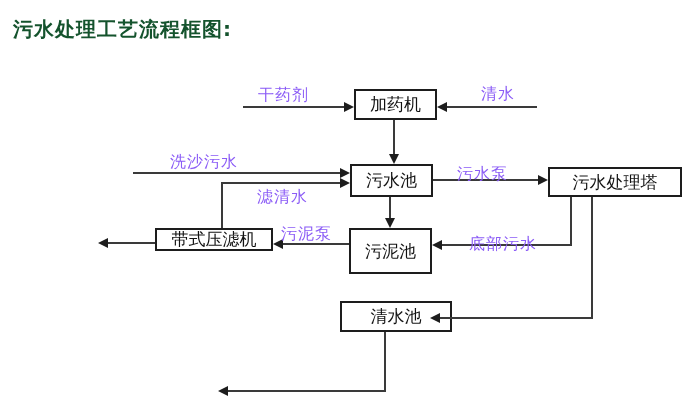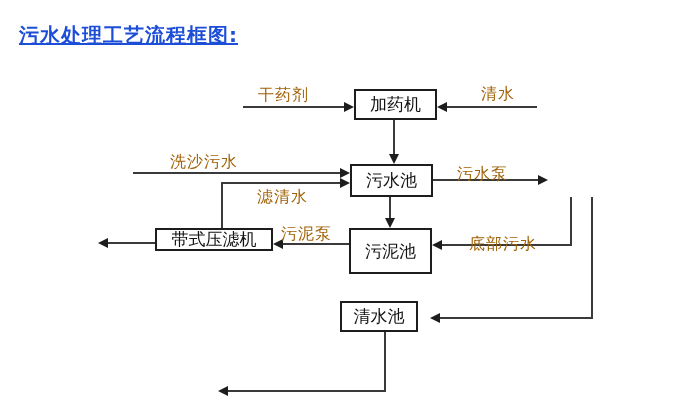--- a/index.html
+++ b/index.html
@@ -6,59 +6,59 @@
   .canvas{
     position:relative;
     width:700px;height:420px;
     background:#ffffff;
     font-family:"DejaVu Sans","Liberation Sans",sans-serif;
     color:#000;
     overflow:hidden;
   }
   .title{
     position:absolute;left:13px;top:16px;
-    margin:6px;
-    font-size:20px;font-weight:bold;color:#1d4ed8;
+    margin:0;
+    font-size:20px;font-weight:bold;color:#14532d;
     letter-spacing:1px;
-    text-decoration:underline;
   }
   .node{
     position:absolute;
     border:2px solid #1d1d1d;
     background:#ffffff;
     display:flex;align-items:center;justify-content:center;
     font-size:17px;color:#111;
     box-sizing:border-box;
     white-space:nowrap;
   }
   .hline{position:absolute;height:2px;background:#3a3a3a;}
   .vline{position:absolute;width:2px;background:#3a3a3a;}
   .arr{position:absolute;width:0;height:0;}
   .arr-r{border-top:5px solid transparent;border-bottom:5px solid transparent;border-left:10px solid #1d1d1d;}
   .arr-l{border-top:5px solid transparent;border-bottom:5px solid transparent;border-right:10px solid #1d1d1d;}
   .arr-d{border-left:5px solid transparent;border-right:5px solid transparent;border-top:10px solid #1d1d1d;}
   .elabel{
     position:absolute;
-    font-size:16px;color:#a16207;
+    font-size:16px;color:#8b5cf6;
     white-space:nowrap;
     letter-spacing:1px;
   }
 </style>
 </head>
 <body>
 
 <div class="canvas">
 
   <h1 class="title">污水处理工艺流程框图:</h1>
 
   <div class="node" style="left:354px;top:89px;width:83px;height:31px">加药机</div>
   <div class="node" style="left:350px;top:164px;width:83px;height:33px">污水池</div>
+  <div class="node" style="left:548px;top:167px;width:134px;height:30px">污水处理塔</div>
   <div class="node" style="left:155px;top:228px;width:118px;height:23px">带式压滤机</div>
   <div class="node" style="left:349px;top:228px;width:83px;height:46px">污泥池</div>
-  <div class="node" style="left:340px;top:301px;width:78px;height:31px">清水池</div>
+  <div class="node" style="left:340px;top:301px;width:112px;height:31px">清水池</div>
 
   <div class="hline" style="left:243px;top:106px;width:103px"></div>
   <div class="arr arr-r" style="left:344px;top:102px"></div>
   <div class="elabel" style="left:258px;top:85px">干药剂</div>
 
   <div class="hline" style="left:445px;top:106px;width:92px"></div>
   <div class="arr arr-l" style="left:437px;top:102px"></div>
   <div class="elabel" style="left:481px;top:84px">清水</div>
 
   <div class="vline" style="left:393px;top:120px;height:36px"></div>

